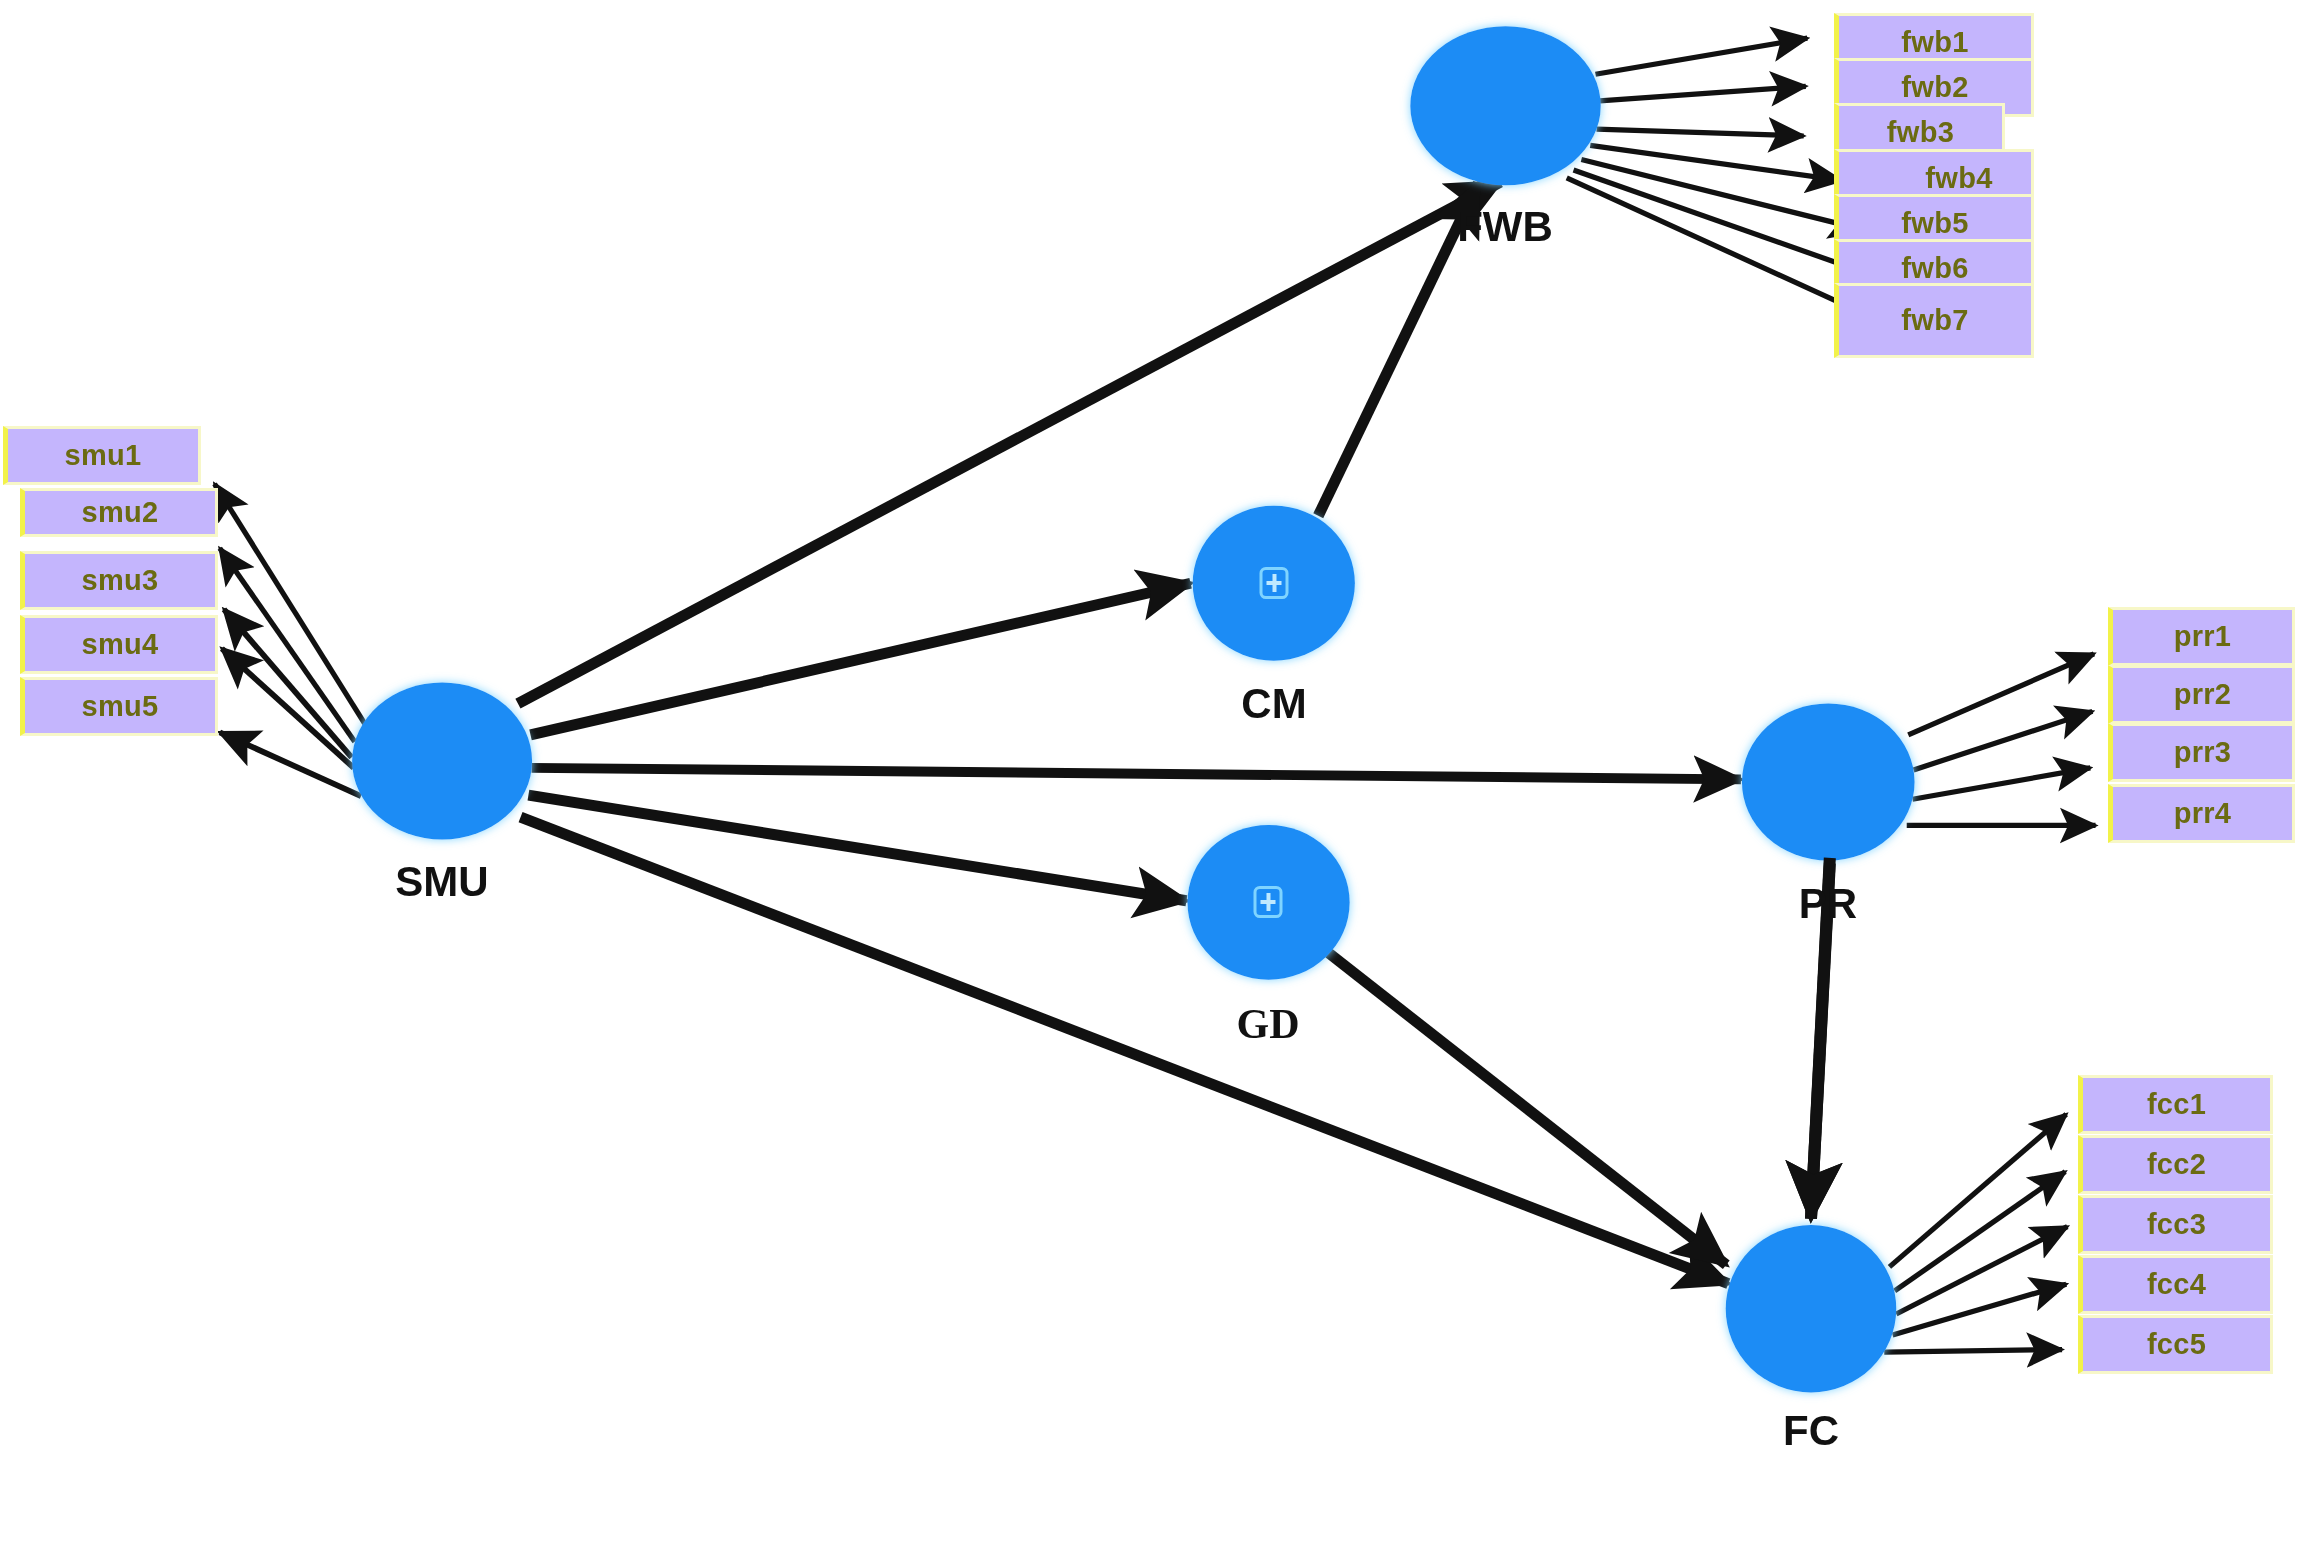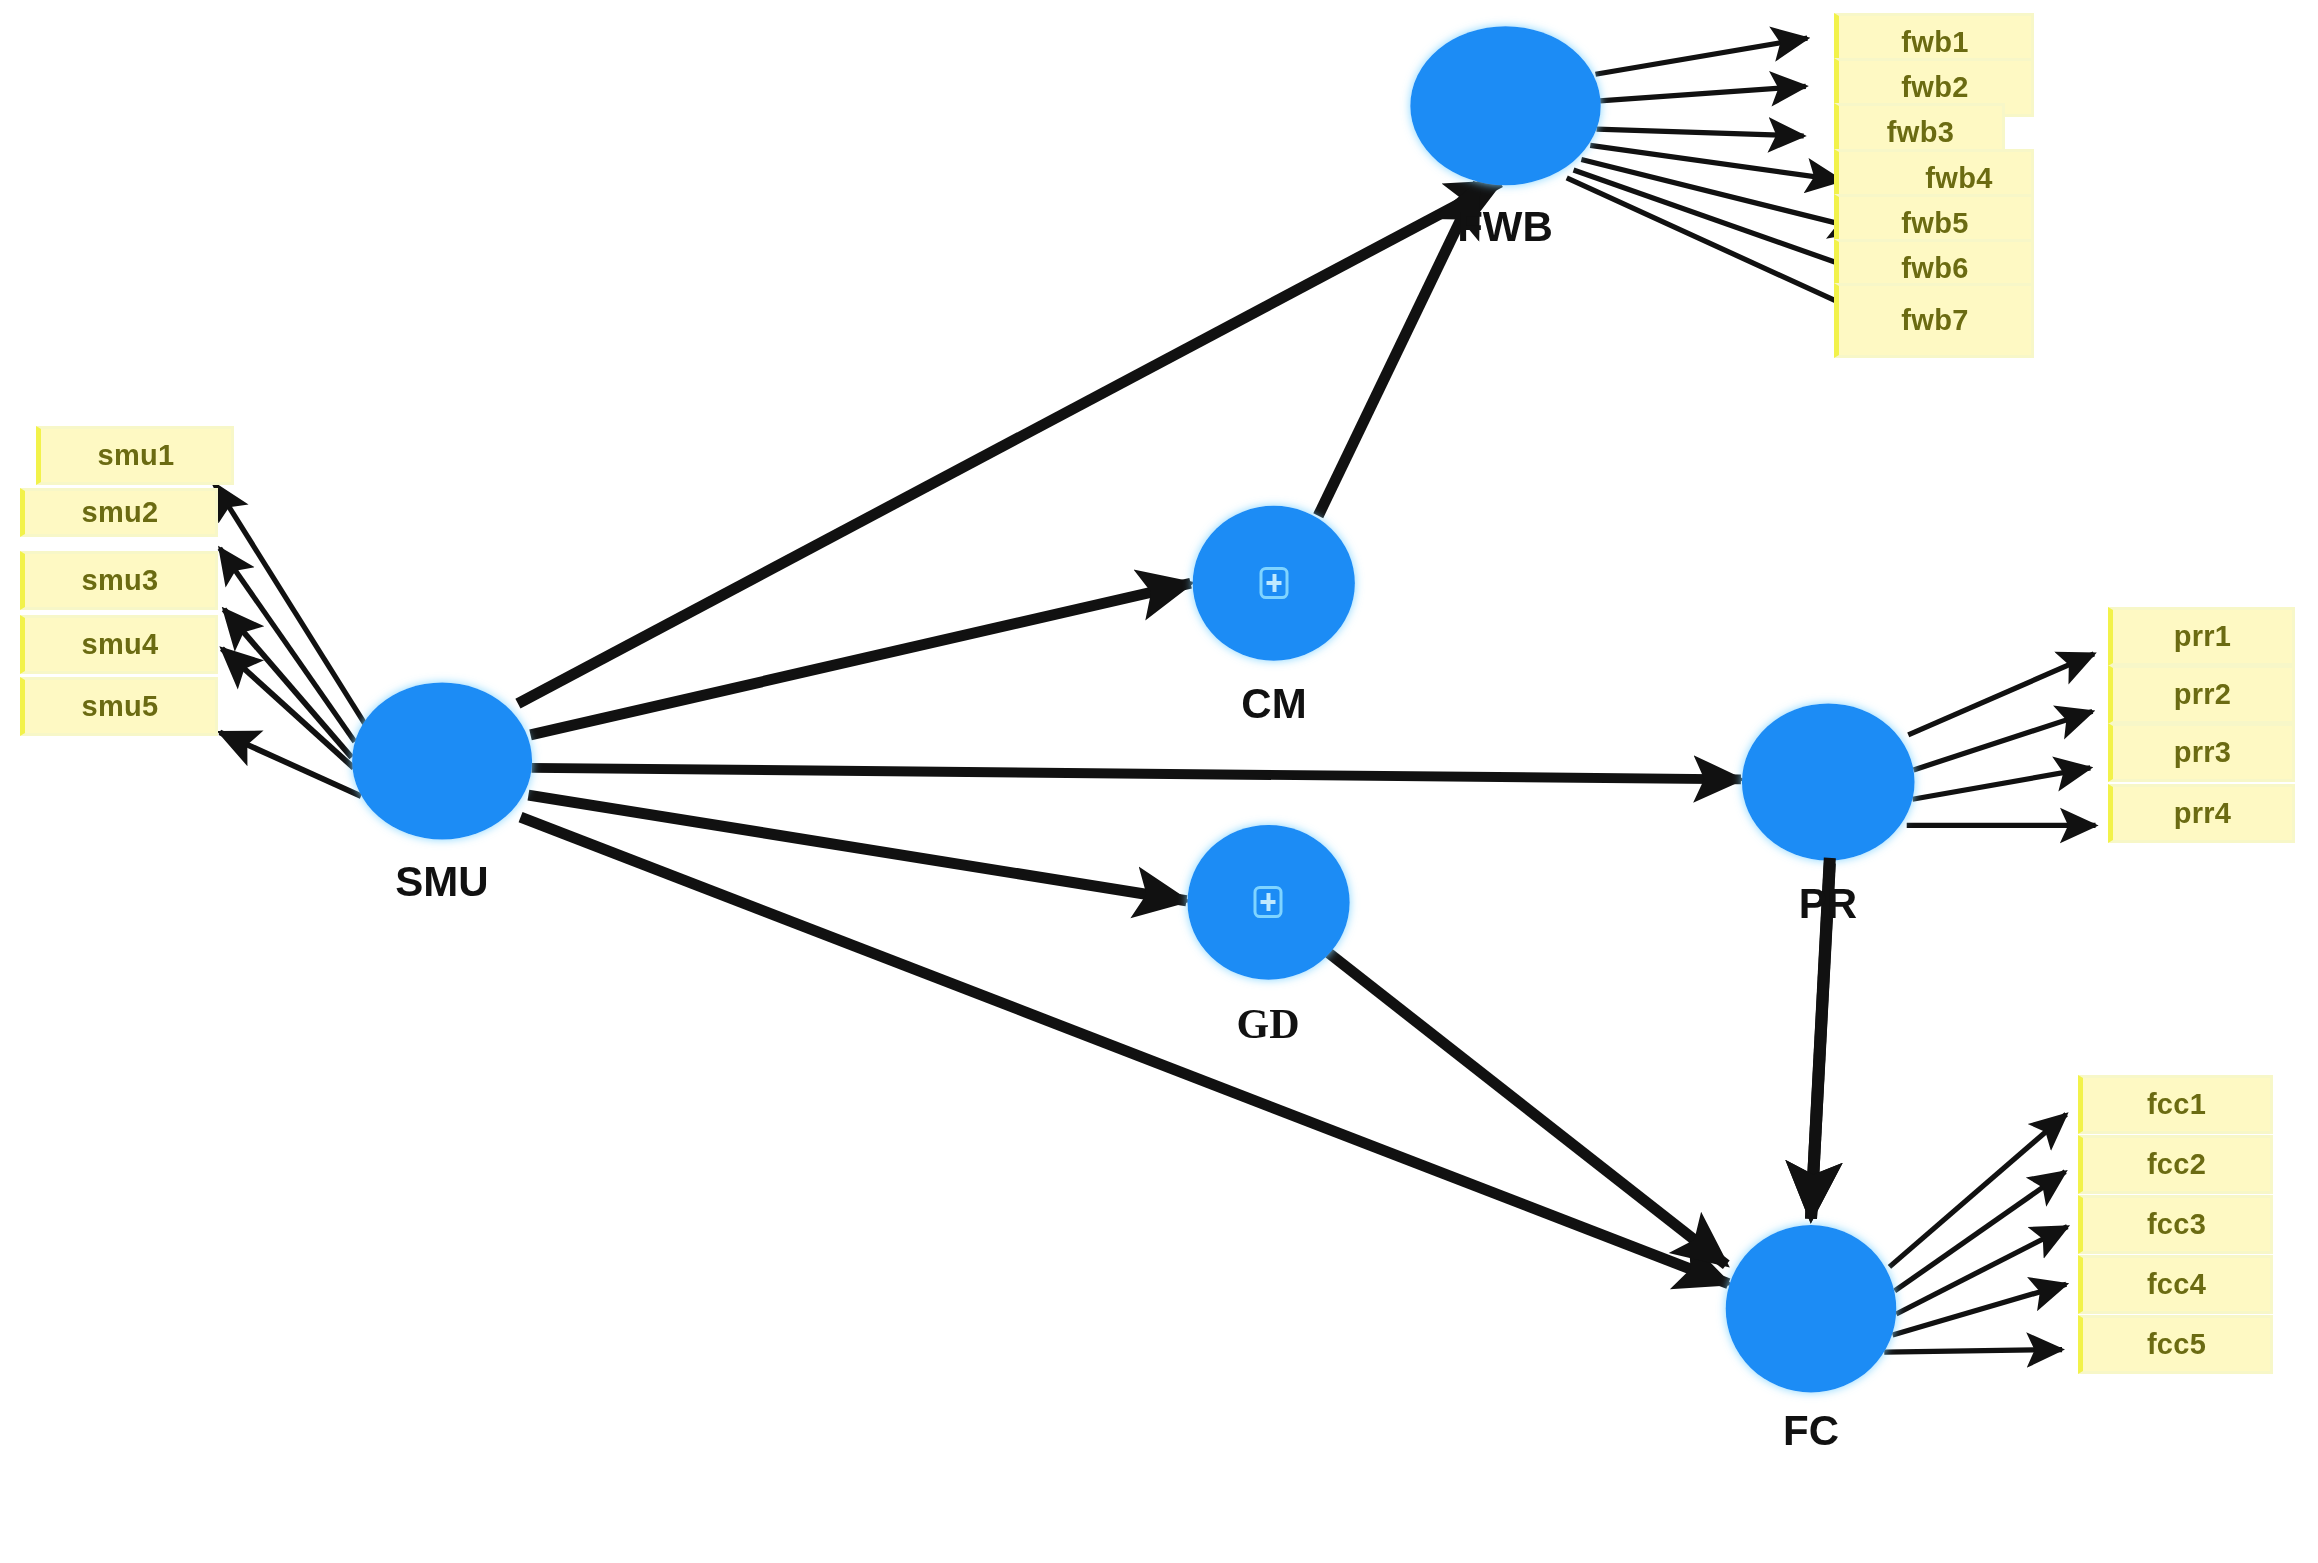--- a/index.html
+++ b/index.html
@@ -5,21 +5,21 @@
 <style>
   html,body{margin:0;padding:0;background:#ffffff;}
   body{
     font-family:"Liberation Sans","DejaVu Sans",sans-serif;
     width:2319px;height:1564px;overflow:hidden;position:relative;
   }
   #model-canvas{position:absolute;left:0;top:0;width:2319px;height:1564px;}
   .ind-box{
     position:absolute;
     box-sizing:border-box;
-    background:#fef9c3;
+    background:#c4b5fd;
     border:3.7px solid #f7f7c8;
     border-left:5.2px solid #f2f24a;
     display:flex;align-items:center;justify-content:center;
     color:#6b6b12;
     font-size:29px;
     font-weight:600;
     letter-spacing:0.3px;
     font-family:"Liberation Sans","DejaVu Sans",sans-serif;
   }
   .node-label{
@@ -127,21 +127,21 @@
 <div class="plus-icon" style="left:1274px;top:583px;"></div>
 <div class="plus-icon" style="left:1268px;top:902px;"></div>
 
 <div class="node-label" style="left:442px;top:858px;">SMU</div>
 <div class="node-label" style="left:1505px;top:203px;">FWB</div>
 <div class="node-label" style="left:1274px;top:680px;">CM</div>
 <div class="node-label" style="left:1268px;top:1000px;font-family:Liberation Serif, serif;">GD</div>
 <div class="node-label" style="left:1828px;top:880px;">PR</div>
 <div class="node-label" style="left:1811px;top:1407px;">FC</div>
 
-<div class="ind-box" style="left:36px;top:426px;width:198px;height:59px;">smu1</div>
+<div class="ind-box" style="left:3px;top:426px;width:198px;height:59px;">smu1</div>
 <div class="ind-box" style="left:20px;top:488px;width:198px;height:49px;">smu2</div>
 <div class="ind-box" style="left:20px;top:551px;width:198px;height:59px;">smu3</div>
 <div class="ind-box" style="left:20px;top:615px;width:198px;height:59px;">smu4</div>
 <div class="ind-box" style="left:20px;top:677px;width:198px;height:59px;">smu5</div>
 
 <div class="ind-box" style="left:1834px;top:13px;width:200px;height:59px;">fwb1</div>
 <div class="ind-box" style="left:1834px;top:58px;width:200px;height:59px;">fwb2</div>
 <div class="ind-box" style="left:1834px;top:103px;width:171px;height:59px;">fwb3</div>
 <div class="ind-box" style="left:1834px;top:149px;width:200px;height:59px;padding-left:48px;">fwb4</div>
 <div class="ind-box" style="left:1834px;top:194px;width:200px;height:59px;">fwb5</div>

